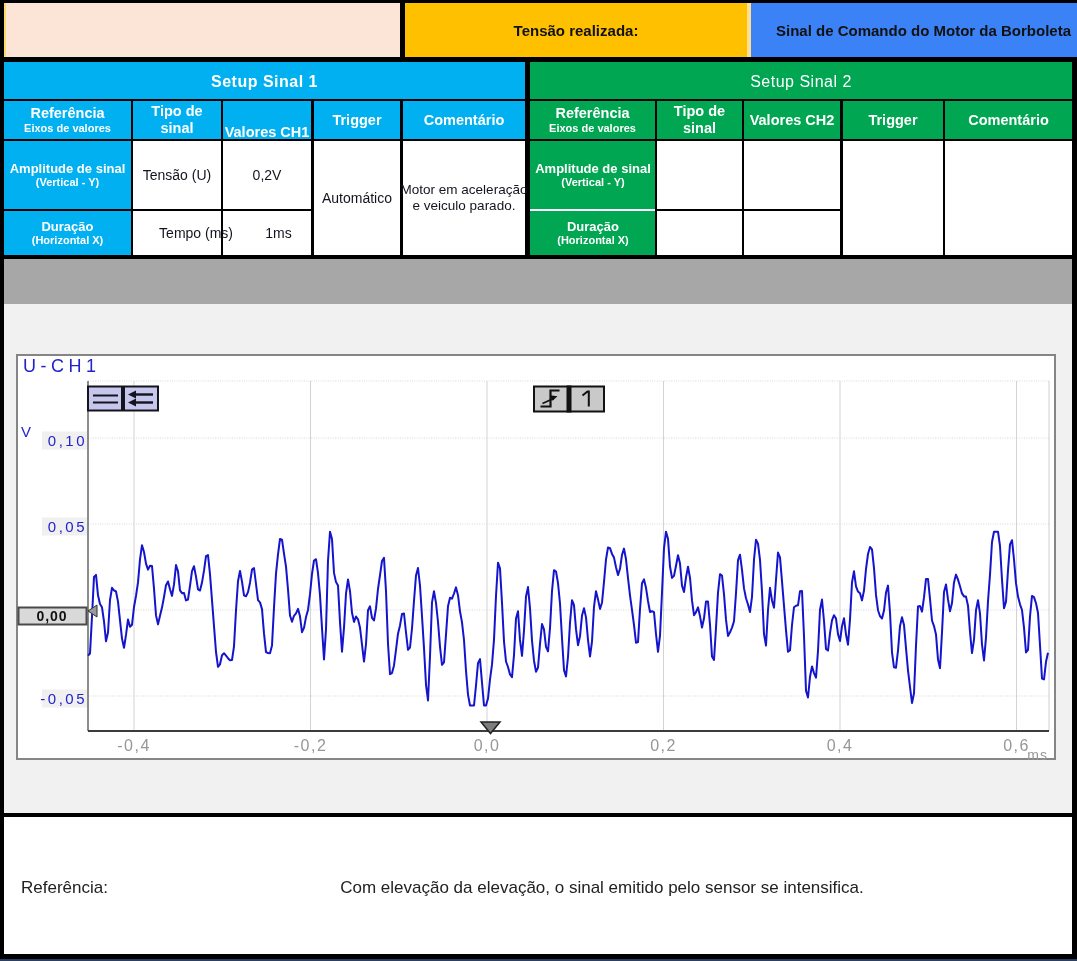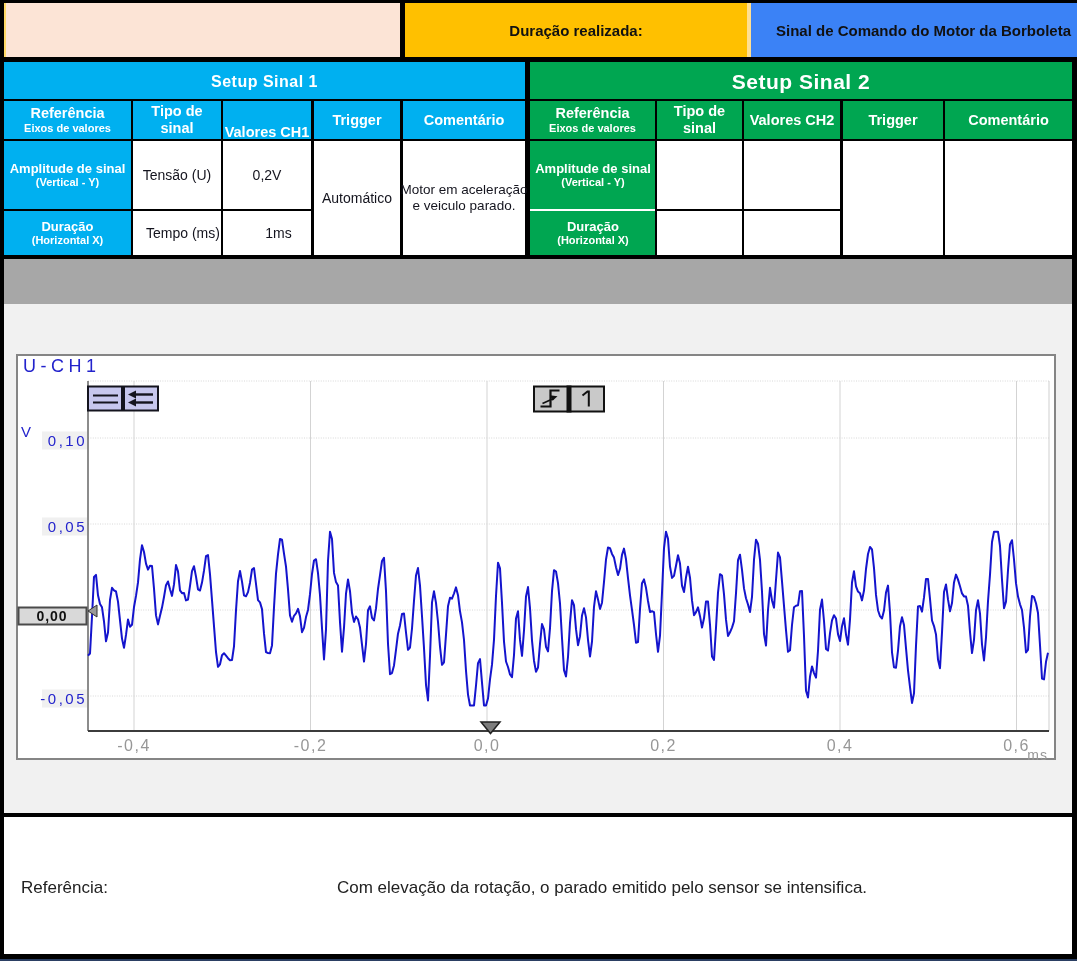--- a/index.html
+++ b/index.html
@@ -5,21 +5,21 @@
 .a{position:absolute}
 .ct{display:flex;align-items:center;justify-content:center;text-align:center}
 </style></head><body>
 <div class="a" style="left:0px;top:0px;width:1077px;height:3px;background:#000"></div>
 <div class="a" style="left:0px;top:0px;width:4px;height:959px;background:#000"></div>
 <div class="a" style="left:1072px;top:0px;width:5px;height:959px;background:#000"></div>
 <div class="a" style="left:4px;top:3px;width:396px;height:54px;background:#fce4d6"></div>
 <div class="a" style="left:4px;top:3px;width:2px;height:54px;background:#ffd966"></div>
 <div class="a" style="left:400px;top:3px;width:5px;height:54px;background:#000"></div>
 <div class="a ct" style="left:405px;top:3px;width:342px;height:54px;background:#ffc000">
-    <span style="font-size:15px;font-weight:bold;color:#111">Duração realizada:</span>
+    <span style="font-size:15px;font-weight:bold;color:#111">Tensão realizada:</span>
   </div>
 <div class="a" style="left:747px;top:3px;width:4px;height:54px;background:#ffdf91"></div>
 <div class="a ct" style="left:751px;top:3px;width:345px;height:54px;background:#3b82f6">
     <span style="font-size:15px;font-weight:bold;color:#111">Sinal de Comando do Motor da Borboleta</span>
   </div>
 <div class="a" style="left:0px;top:57px;width:1077px;height:5px;background:#000"></div>
 <div class="a" style="left:4px;top:62px;width:521px;height:193px;background:#fff"></div>
 <div class="a" style="left:530px;top:62px;width:542px;height:193px;background:#fff"></div>
 <div class="a" style="left:525px;top:62px;width:5px;height:193px;background:#000"></div>
 <div class="a" style="left:0px;top:255px;width:1077px;height:4px;background:#000"></div>
@@ -62,37 +62,37 @@
   </div>
 <div class="a ct" style="left:4px;top:211px;width:127px;height:44px;">
     <div style="color:#fff;font-weight:bold;line-height:1.2">
       <div style="font-size:13px">Duração</div>
       <div style="font-size:11px">(Horizontal X)</div>
     </div>
   </div>
 <div class="a ct" style="left:133px;top:141px;width:88px;height:68px;">
     <span style="color:#14141e;font-size:14px;">Tensão (U)</span>
   </div>
-<div class="a ct" style="left:133px;top:211px;width:100px;height:44px;">
+<div class="a ct" style="left:133px;top:211px;width:100px;height:44px;justify-content:flex-end;">
     <span style="color:#14141e;font-size:14px;">Tempo (ms)</span>
   </div>
 <div class="a ct" style="left:223px;top:141px;width:88px;height:68px;">
     <span style="color:#14141e;font-size:14px;">0,2V</span>
   </div>
 <div class="a ct" style="left:223px;top:211px;width:111px;height:44px;">
     <span style="color:#14141e;font-size:14px;">1ms</span>
   </div>
 <div class="a ct" style="left:314px;top:141px;width:86px;height:114px;">
     <span style="color:#14141e;font-size:14px;">Automático</span>
   </div>
 <div class="a ct" style="left:403px;top:141px;width:122px;height:114px;">
     <div style="color:#14141e;font-size:14px;font-size:13.5px;line-height:1.15;white-space:nowrap">Motor em aceleração<br>e veiculo parado.</div>
   </div>
 <div class="a ct" style="left:530px;top:62px;width:542px;height:39px;background:#00a651">
-    <span style="font-size:21px;font-weight:bold;color:#fff;letter-spacing:0.5px">Setup Sinal 2</span>
+    <span style="font-size:16px;font-weight:normal;color:#fff;letter-spacing:0.5px">Setup Sinal 2</span>
   </div>
 <div class="a" style="left:530px;top:99px;width:542px;height:2px;background:#000"></div>
 <div class="a" style="left:530px;top:101px;width:542px;height:38px;background:#00a651"></div>
 <div class="a" style="left:530px;top:139px;width:542px;height:2px;background:#000"></div>
 <div class="a" style="left:530px;top:141px;width:126px;height:68px;background:#00a651"></div>
 <div class="a" style="left:530px;top:211px;width:126px;height:44px;background:#00a651"></div>
 <div class="a" style="left:656px;top:209px;width:187px;height:2px;background:#000"></div>
 <div class="a" style="left:655px;top:101px;width:2px;height:154px;background:#000"></div>
 <div class="a" style="left:742px;top:101px;width:2px;height:154px;background:#000"></div>
 <div class="a" style="left:840px;top:101px;width:3px;height:154px;background:#000"></div>
@@ -176,15 +176,15 @@
     <text x="310.5" y="751" font-size="16" fill="#979797" text-anchor="middle" letter-spacing="1.5" font-family="Liberation Sans">-0,2</text>
     <text x="487" y="751" font-size="16" fill="#979797" text-anchor="middle" letter-spacing="1.5" font-family="Liberation Sans">0,0</text>
     <text x="663.5" y="751" font-size="16" fill="#979797" text-anchor="middle" letter-spacing="1.5" font-family="Liberation Sans">0,2</text>
     <text x="840" y="751" font-size="16" fill="#979797" text-anchor="middle" letter-spacing="1.5" font-family="Liberation Sans">0,4</text>
     <text x="1016.5" y="751" font-size="16" fill="#979797" text-anchor="middle" letter-spacing="1.5" font-family="Liberation Sans">0,6</text>
     <text x="1048" y="759.5" font-size="14" fill="#979797" text-anchor="end" letter-spacing="1" font-family="Liberation Sans">ms</text>
   </svg>
 <div class="a" style="left:0px;top:813px;width:1077px;height:4px;background:#000"></div>
 <div class="a" style="left:4px;top:817px;width:1068px;height:137px;background:#fff"></div>
 <div class="a" style="left:21px;top:878px;width:180px;height:20px;font-size:17px;color:#222;line-height:19px">Referência:</div>
-<div class="a" style="left:302px;top:878px;width:600px;height:20px;font-size:17px;color:#222;line-height:19px;text-align:center;white-space:nowrap">Com elevação da rotação, o parado emitido pelo sensor se intensifica.</div>
+<div class="a" style="left:302px;top:878px;width:600px;height:20px;font-size:17px;color:#222;line-height:19px;text-align:center;white-space:nowrap">Com elevação da elevação, o sinal emitido pelo sensor se intensifica.</div>
 <div class="a" style="left:0px;top:954px;width:1077px;height:5px;background:#000"></div>
 <div class="a" style="left:0px;top:959px;width:1077px;height:2px;background:#2b3f63"></div>
 
 </body></html>

